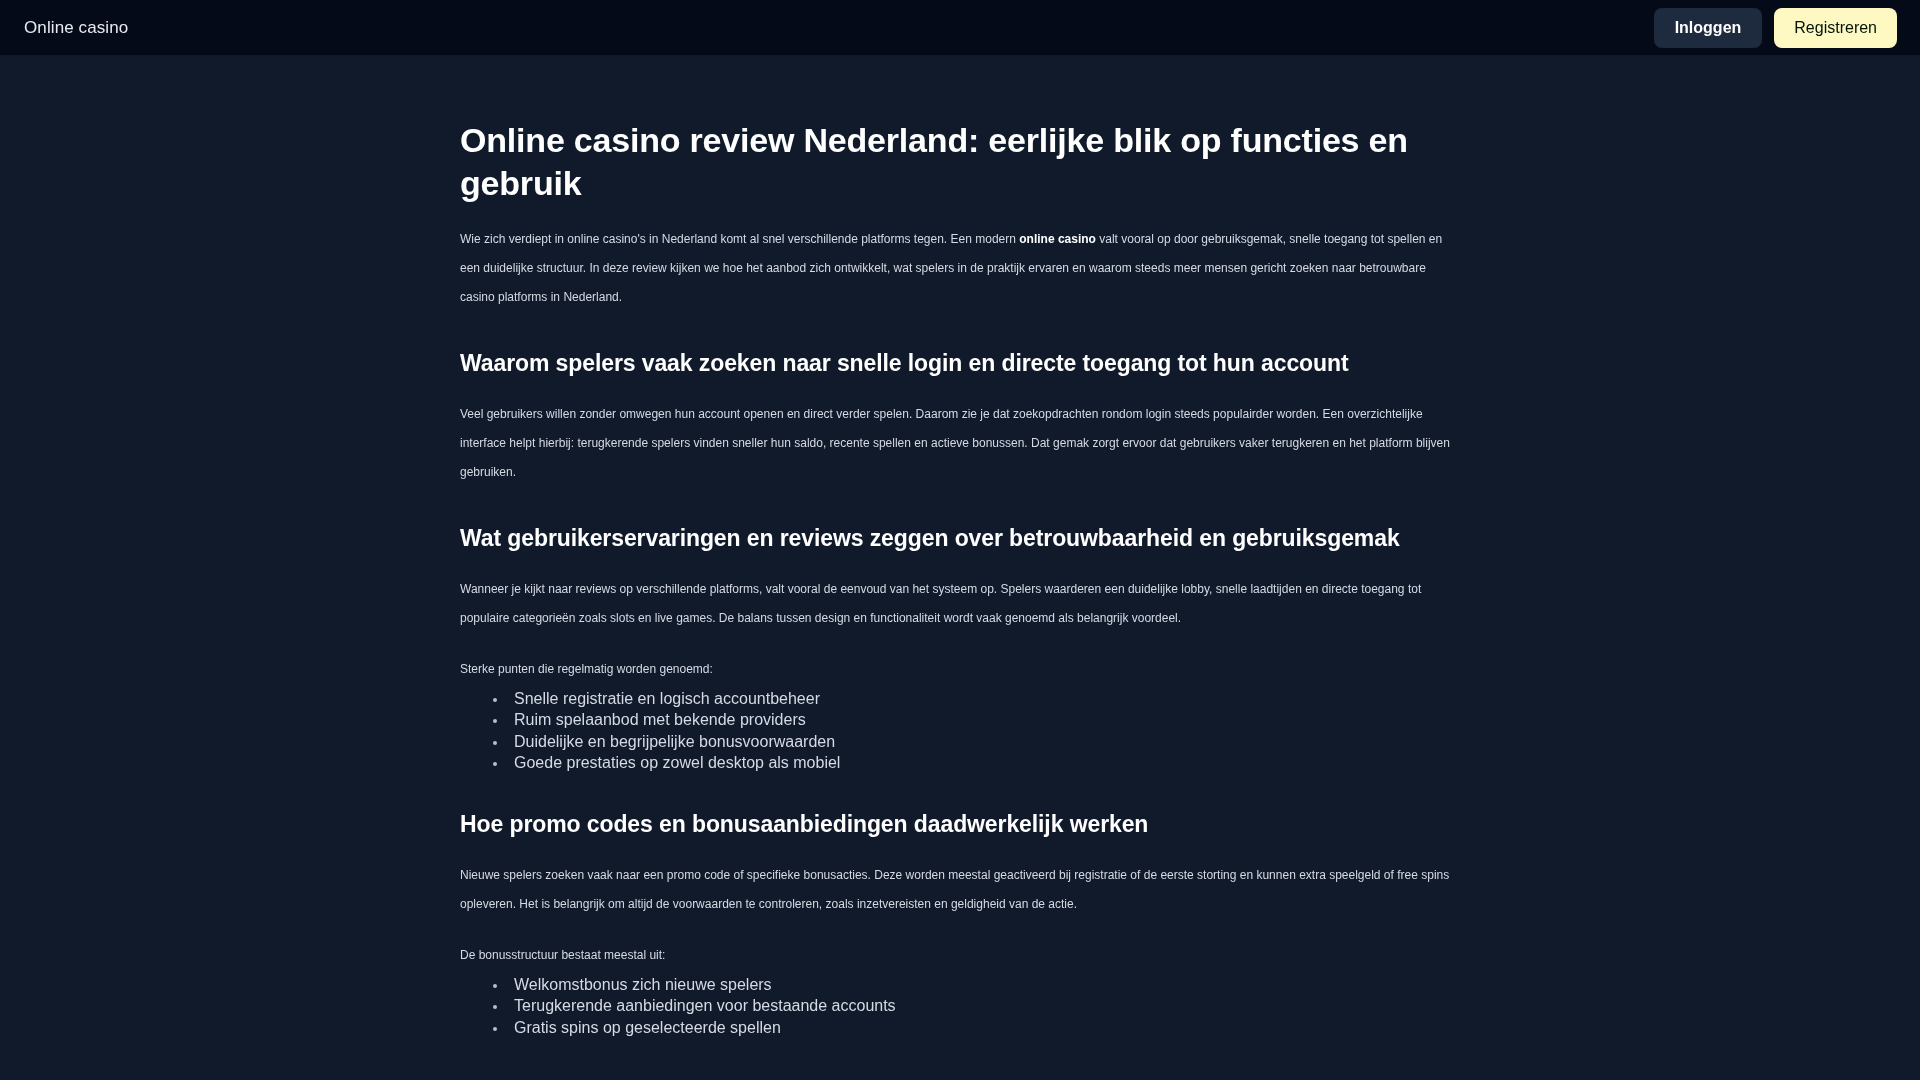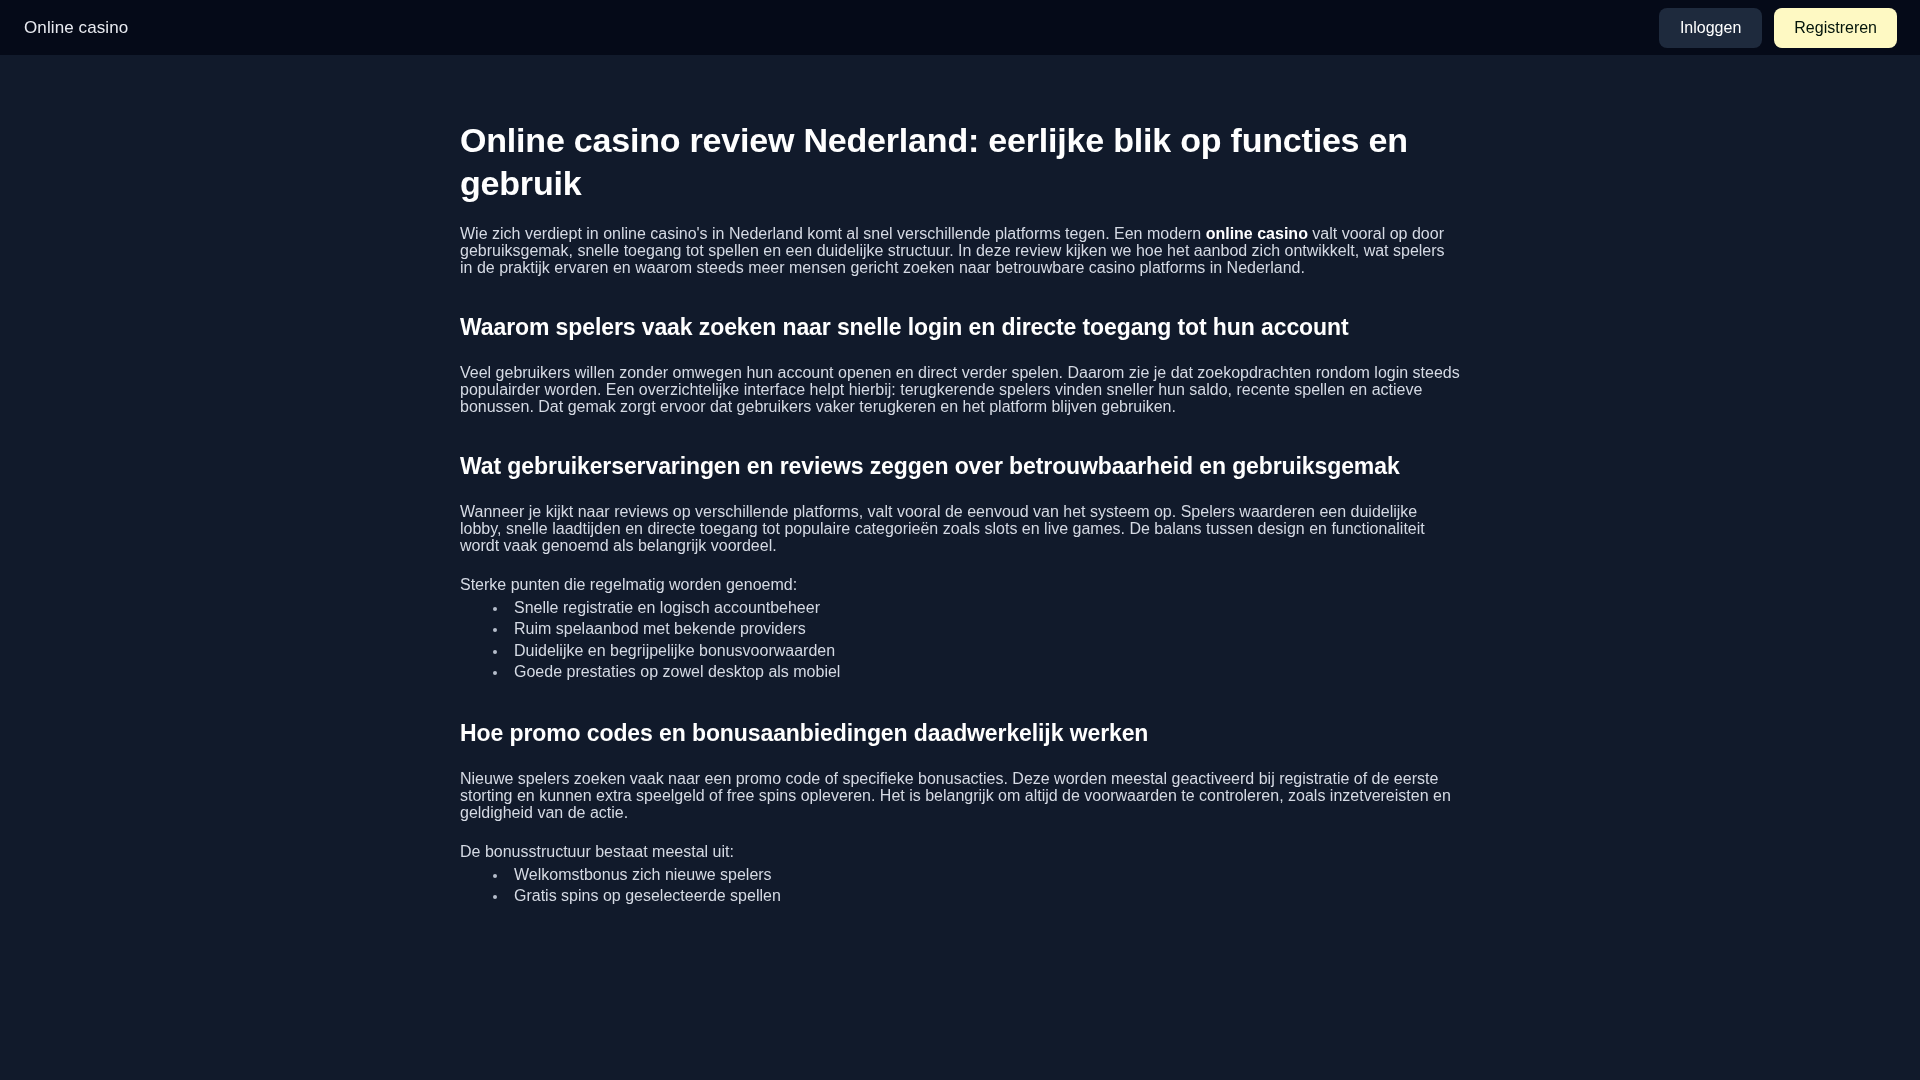--- a/index.html
+++ b/index.html
@@ -37,20 +37,21 @@
     gap: 12px;
   }
   .btn {
     border: none;
     border-radius: 8px;
     font-family: "Liberation Sans", sans-serif;
     font-size: 16px;
     line-height: 1;
     cursor: pointer;
     white-space: nowrap;
+    font-weight: bold;
   }
   .btn-login {
     background: #1e2a3d;
     color: #ffffff;
     padding: 12px 21px;
   }
   .btn-register {
     background: #fef9c3;
     color: #03140a;
     padding: 12px 20px;
@@ -79,22 +80,22 @@
   }
   h2.section-title {
     font-size: 23px;
     line-height: 1.3;
     font-weight: 700;
     color: #ffffff;
     margin: 37px 0 0 0;
     letter-spacing: -0.1px;
   }
   p.body-text {
-    font-size: 16px;
-    line-height: 17px;
+    font-size: 12px;
+    line-height: 29px;
     color: #d5dae4;
     margin: 21px 0 0 0;
   }
   p.lead-in {
     margin-top: 22px;
   }
   p.body-text b {
     color: #ffffff;
     font-weight: 700;
   }
@@ -151,17 +152,18 @@
       <li>Ruim spelaanbod met bekende providers</li>
       <li>Duidelijke en begrijpelijke bonusvoorwaarden</li>
       <li>Goede prestaties op zowel desktop als mobiel</li>
     </ul>
 
     <h2 class="section-title">Hoe promo codes en bonusaanbiedingen daadwerkelijk werken</h2>
     <p class="body-text">Nieuwe spelers zoeken vaak naar een promo code of specifieke bonusacties. Deze worden meestal geactiveerd bij registratie of de eerste storting en kunnen extra speelgeld of free spins opleveren. Het is belangrijk om altijd de voorwaarden te controleren, zoals inzetvereisten en geldigheid van de actie.</p>
     <p class="body-text lead-in">De bonusstructuur bestaat meestal uit:</p>
     <ul class="bullets">
       <li>Welkomstbonus zich nieuwe spelers</li>
+      <li>Terugkerende aanbiedingen voor bestaande accounts</li>
       <li>Gratis spins op geselecteerde spellen</li>
     </ul>
 
   </main>
 </div>
 
 </body></html>

